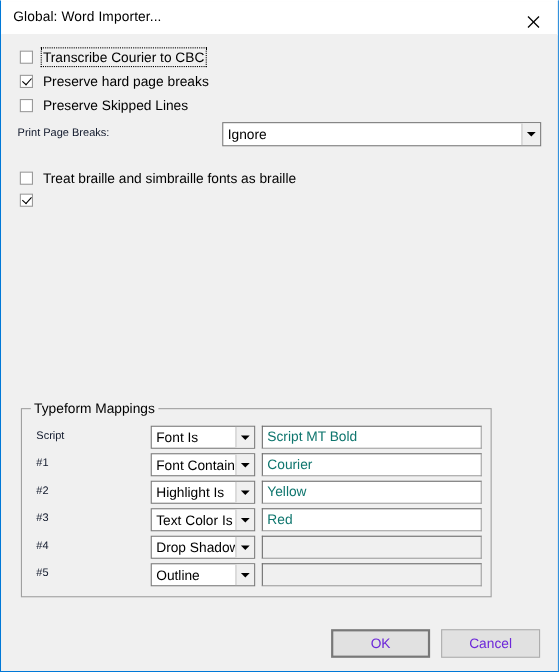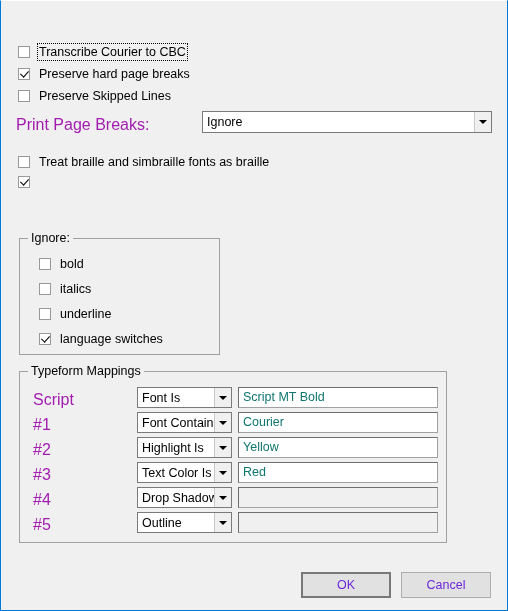--- a/index.html
+++ b/index.html
@@ -105,23 +105,23 @@
     color: #000;
   }
   .cblabel.focused {
     outline: 1px dotted #000000;
     outline-offset: 1px;
   }
 
   
   .label {
     position: absolute;
-    font-size: 16px;
-    white-space: nowrap;
-    color: #a21caf;
+    font-size: 10px;
+    white-space: nowrap;
+    color: #0f172a;
   }
 
   
   .combo {
     position: absolute;
     box-sizing: border-box;
     background: #ffffff;
     border: 1px solid #7a7a7a;
     display: flex;
     align-items: center;
@@ -213,20 +213,29 @@
   .btn.default {
     border: 2px solid #787878;
     background: #e1e1e1;
   }
 </style>
 </head>
 <body>
 
 <div class="window">
 
+  <div class="titlebar">
+    <div class="title-text">Global: Word Importer...</div>
+    <button class="close-btn">
+      <svg width="12" height="12" viewBox="0 0 12 12">
+        <line x1="1" y1="1" x2="11" y2="11" stroke="#000" stroke-width="1.1"></line>
+        <line x1="11" y1="1" x2="1" y2="11" stroke="#000" stroke-width="1.1"></line>
+      </svg>
+    </button>
+  </div>
 
   <div class="client">
 
     <div class="cbrow" style="left:17px; top:12px;">
       <span class="cbox"></span>
       <span class="cblabel focused">Transcribe Courier to CBC</span>
     </div>
 
     <div class="cbrow" style="left:17px; top:34px;">
       <span class="cbox checked"></span>
@@ -246,43 +255,20 @@
 
     <div class="cbrow" style="left:17px; top:122px;">
       <span class="cbox"></span>
       <span class="cblabel">Treat braille and simbraille fonts as braille</span>
     </div>
 
     <div class="cbrow" style="left:17px; top:142px;">
       <span class="cbox checked"></span>
     </div>
 
-    <div class="group" style="left:18px; top:207px; width:201px; height:117px;">
-      <span class="group-title">Ignore:</span>
-
-      <div class="cbrow" style="left:19px; top:16px;">
-        <span class="cbox"></span>
-        <span class="cblabel">bold</span>
-      </div>
-
-      <div class="cbrow" style="left:19px; top:41px;">
-        <span class="cbox"></span>
-        <span class="cblabel">italics</span>
-      </div>
-
-      <div class="cbrow" style="left:19px; top:66px;">
-        <span class="cbox"></span>
-        <span class="cblabel">underline</span>
-      </div>
-
-      <div class="cbrow" style="left:19px; top:91px;">
-        <span class="cbox checked"></span>
-        <span class="cblabel">language switches</span>
-      </div>
-    </div>
 
     <div class="group" style="left:18px; top:340px; width:428px; height:172px;">
       <span class="group-title">Typeform Mappings</span>
 
       <div class="label" style="left:13px; top:19px;">Script</div>
       <div class="combo" style="left:117px; top:15px; width:95px; height:21px;">
         <span class="ctext">Font Is</span>
         <span class="carrow"></span>
       </div>
       <div class="tbox" style="left:218px; top:15px; width:200px; height:21px;">Script MT Bold</div>

